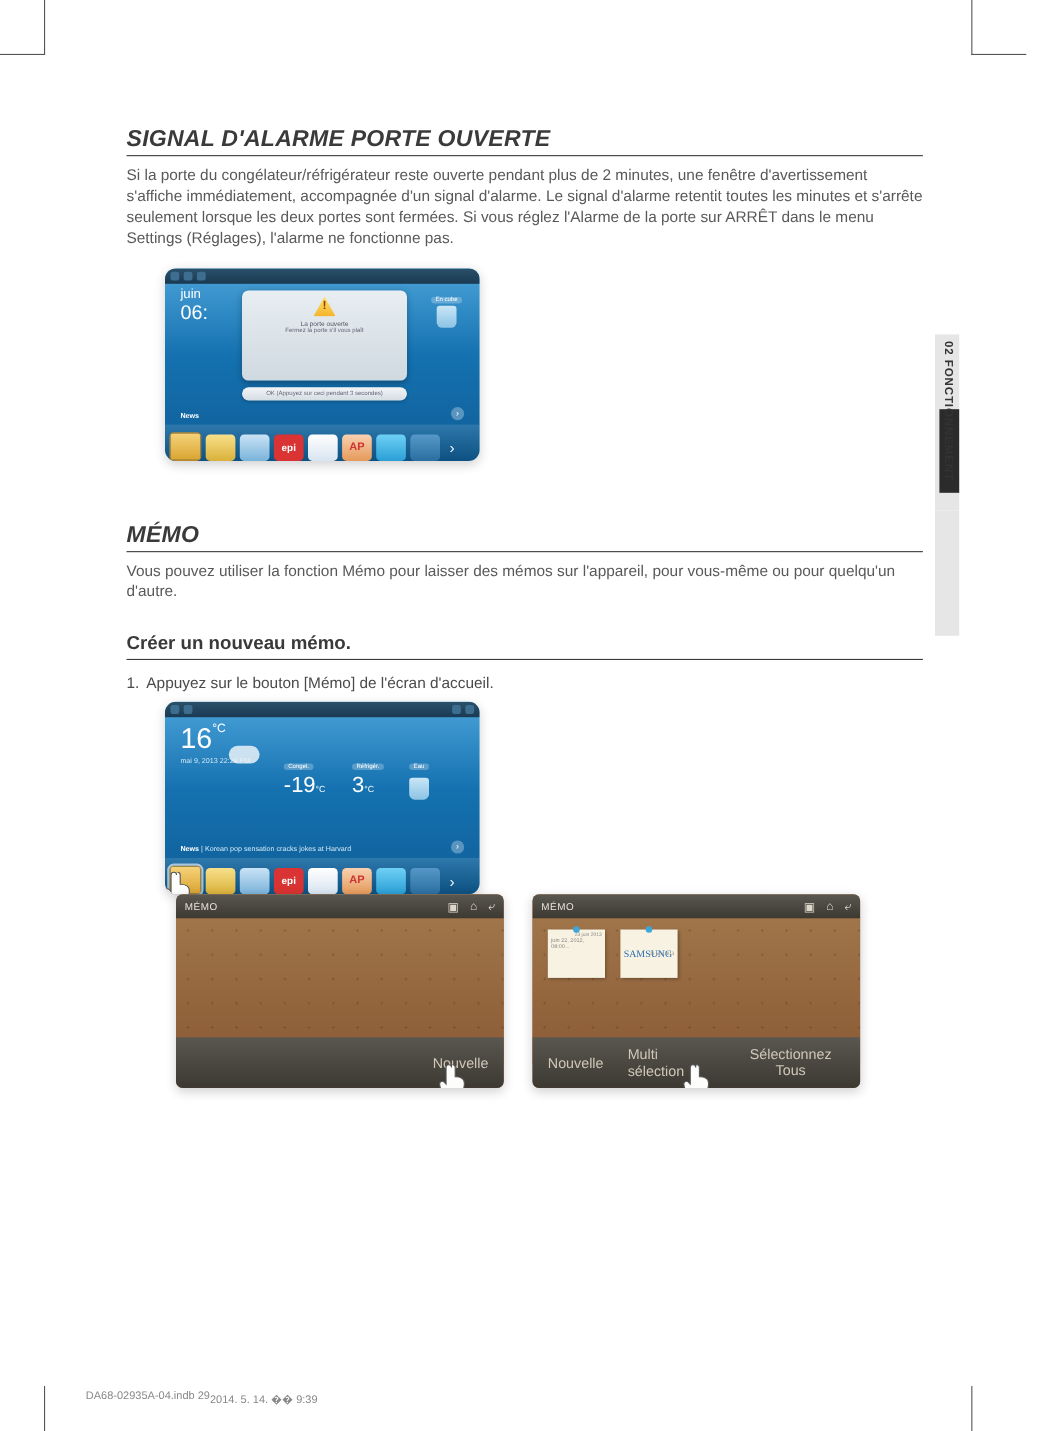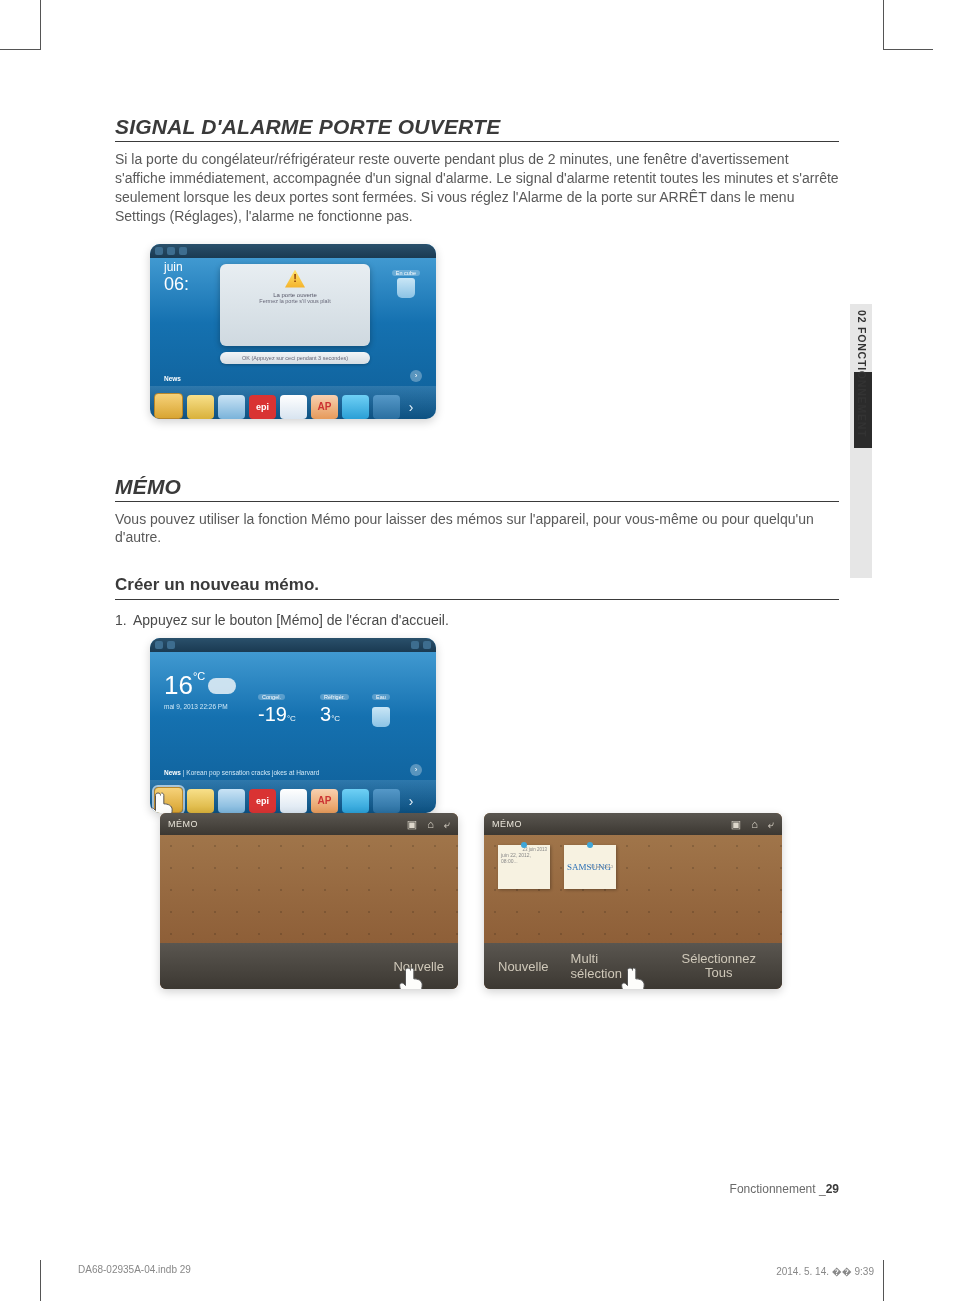--- a/index.html
+++ b/index.html
@@ -141,21 +141,21 @@
     font-size:5.5px; color:#667; text-align:center; line-height:12px;
     box-shadow:0 1px 3px rgba(0,0,0,0.25);
   }
   .ice-widget{
     position:absolute; right:16px; top:12px; text-align:center; font-size:5.5px; color:#cfe8f7;
   }
   .ice-widget .badge{display:inline-block;border-radius:7px;padding:0 4px;background:rgba(255,255,255,0.25);color:#fff;font-size:5.5px;margin-bottom:2px;}
   .cup{width:18px;height:20px;background:linear-gradient(#c9e6f6,#8cc3e5);border-radius:3px 3px 5px 5px;margin:0 auto;}
   
   
-  .weather{position:absolute;left:14px;top:18px;color:#fff;}
+  .weather{position:absolute;left:14px;top:4px;color:#fff;}
   .weather .temp{font-size:26px;font-weight:300;}
   .weather .unit{font-size:11px;vertical-align:top;}
   .weather .date{font-size:6.5px;color:#cfe8f7;margin-top:2px;}
   .cloud{position:absolute;left:58px;top:26px;width:28px;height:16px;background:#e9f2f8;border-radius:10px;opacity:0.85;}
   .col{position:absolute;top:33px;text-align:left;color:#fff;}
   .col .badge{display:inline-block;border-radius:7px;padding:0 4px;background:rgba(255,255,255,0.25);font-size:5.5px;margin-bottom:2px;}
   .col .val{font-size:20px;font-weight:300;}
   .col .u{font-size:8px;}
   .hand{
     position:absolute;width:34px;height:40px;
@@ -195,22 +195,22 @@
   .note .pin{position:absolute;top:-3px;left:50%;width:6px;height:6px;background:#3fa6d8;border-radius:50%;transform:translateX(-50%);}
   .note.blue{color:#2a6fb5;font-size:9px;font-family:cursive;line-height:40px;text-align:left;}
   
   .footer{
     position:absolute;left:115px;right:115px;top:1182px;
     font-size:12px;color:#6a6a6a;text-align:right;
   }
   .footer .pg{font-weight:bold;color:#3a3a3a;}
   
   .print-line{
-    position:absolute;left:78px;right:80px;top:1264px;
-    font-size:10px;color:#888;display:flex;justify-content:space-between;
+    position:absolute;left:78px;right:90px;top:1264px;
+    font-size:10px;color:#888;display:flex;
   }
 </style>
 </head>
 <body>
 
 <div class="page">
   <div class="crop-top-left"></div>
     <div class="crop-top-left2"></div>
   <div class="crop-top-right"></div>
     <div class="crop-top-right2"></div>
@@ -401,21 +401,18 @@
         <span style="text-align:center;line-height:1.1">Sélectionnez Tous</span>
       </div>
       <div class="hand" style="position:absolute;left:134px;bottom:-14px;">
         <svg viewBox="0 0 40 48">
             <path d="M18 6c2 0 3 1 3 3v10c5 0 10 2 10 7 0 6-3 14-8 18H12c-3-3-8-12-8-17 0-3 3-4 5-2l2 2V9c0-2 1-3 3-3s3 1 3 3" fill="#fdfdfb" stroke="#555" stroke-width="1.2"></path>
           </svg>
       </div>
     </div>
   </div>
 
-  <div class="footer">
-    <span>Fonctionnement _</span><span class="pg">29</span>
-  </div>
 
   <div class="print-line">
     <span>DA68-02935A-04.indb   29</span>
     <span>2014. 5. 14.   �� 9:39</span>
   </div>
 </div>
 
 </body></html>

